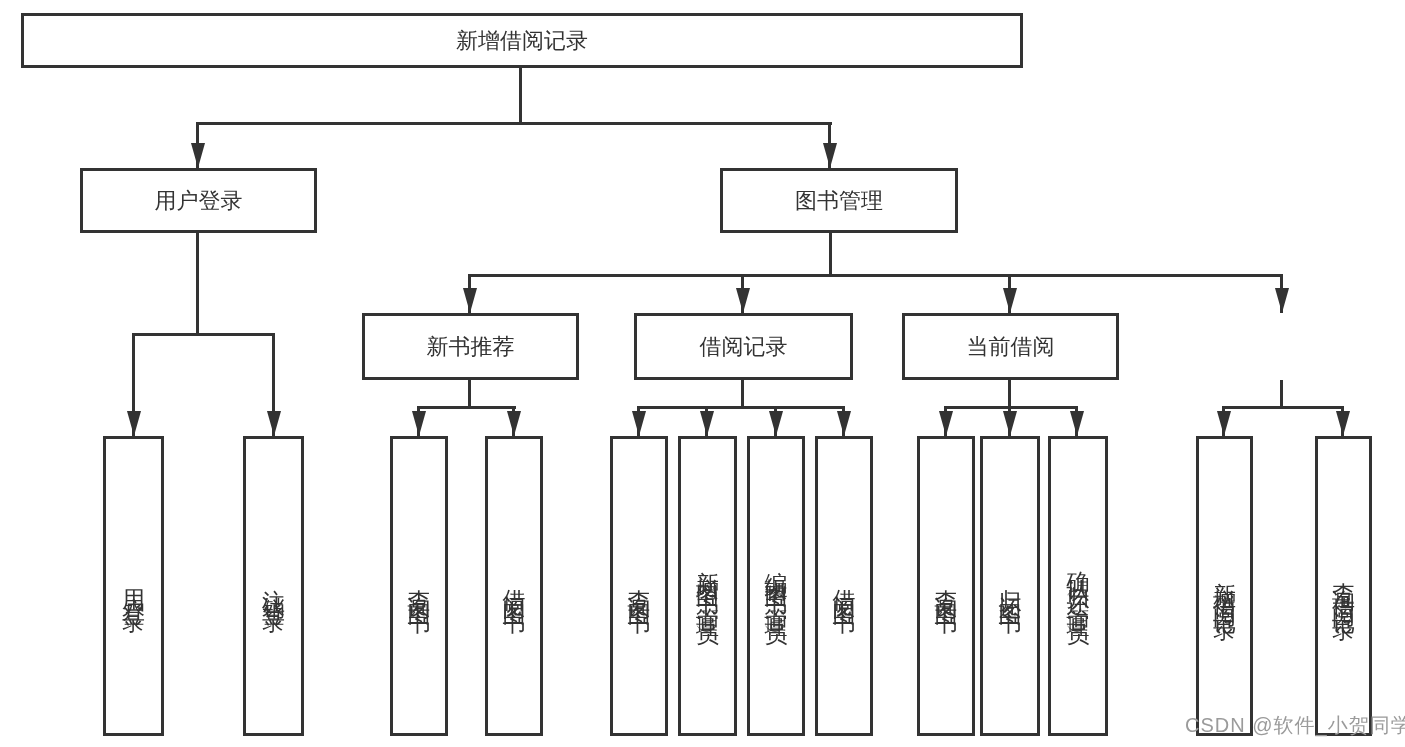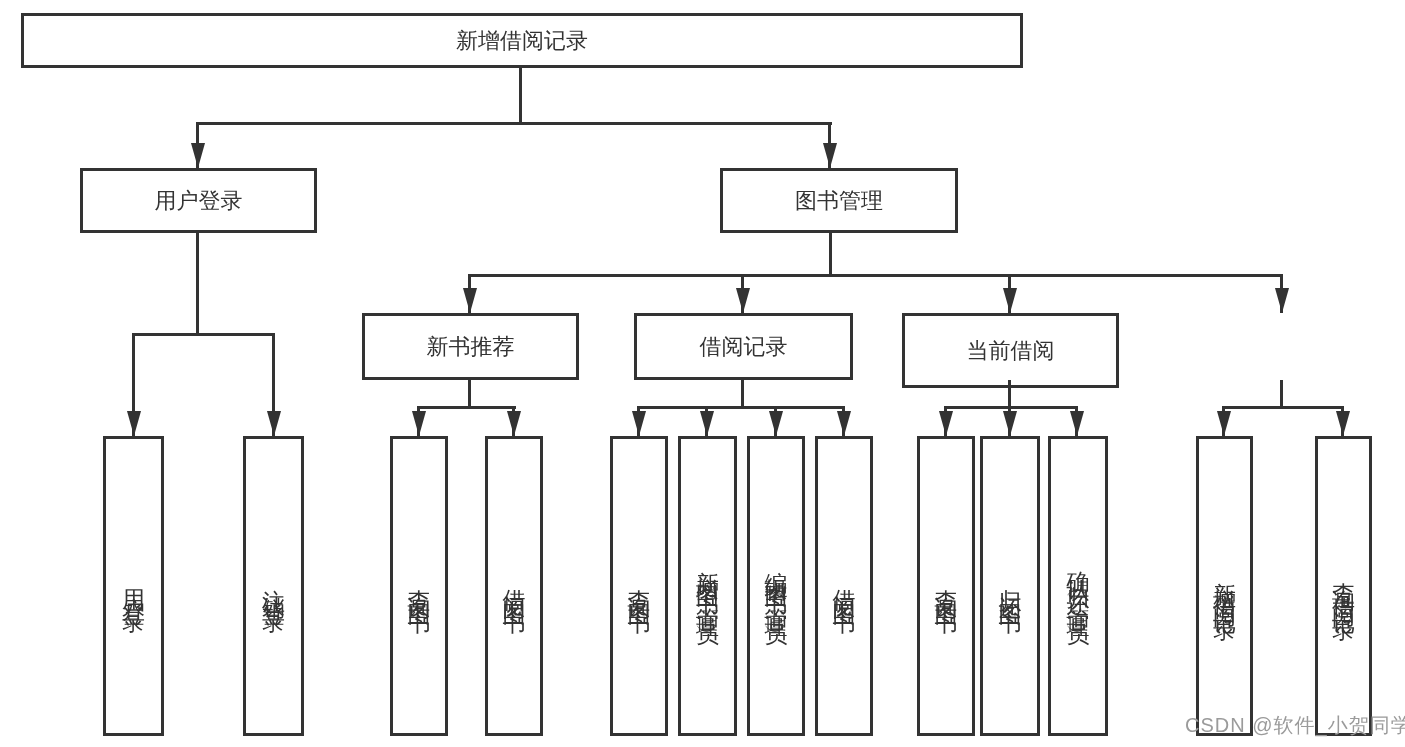--- a/index.html
+++ b/index.html
@@ -75,21 +75,21 @@
   <div class="drop" style="left:741px; top:274px; height:39px;"></div>
   <div class="drop" style="left:1008px; top:274px; height:39px;"></div>
   <div class="drop" style="left:1280px; top:274px; height:39px;"></div>
 
   <div class="box" style="left:362px; top:313px; width:217px; height:67px;">
     <span class="hlabel">新书推荐</span>
   </div>
   <div class="box" style="left:634px; top:313px; width:219px; height:67px;">
     <span class="hlabel">借阅记录</span>
   </div>
-  <div class="box" style="left:902px; top:313px; width:217px; height:75px;">
+  <div class="box" style="left:902px; top:313px; width:217px; height:67px;">
     <span class="hlabel">当前借阅</span>
   </div>
 
   <div class="vl" style="left:468px; top:380px; height:29px;"></div>
   <div class="hl" style="left:417px; top:406px; width:99px;"></div>
   <div class="drop" style="left:417px; top:406px; height:30px;"></div>
   <div class="drop" style="left:512px; top:406px; height:30px;"></div>
 
   <div class="vl" style="left:741px; top:380px; height:29px;"></div>
   <div class="hl" style="left:637px; top:406px; width:208px;"></div>

